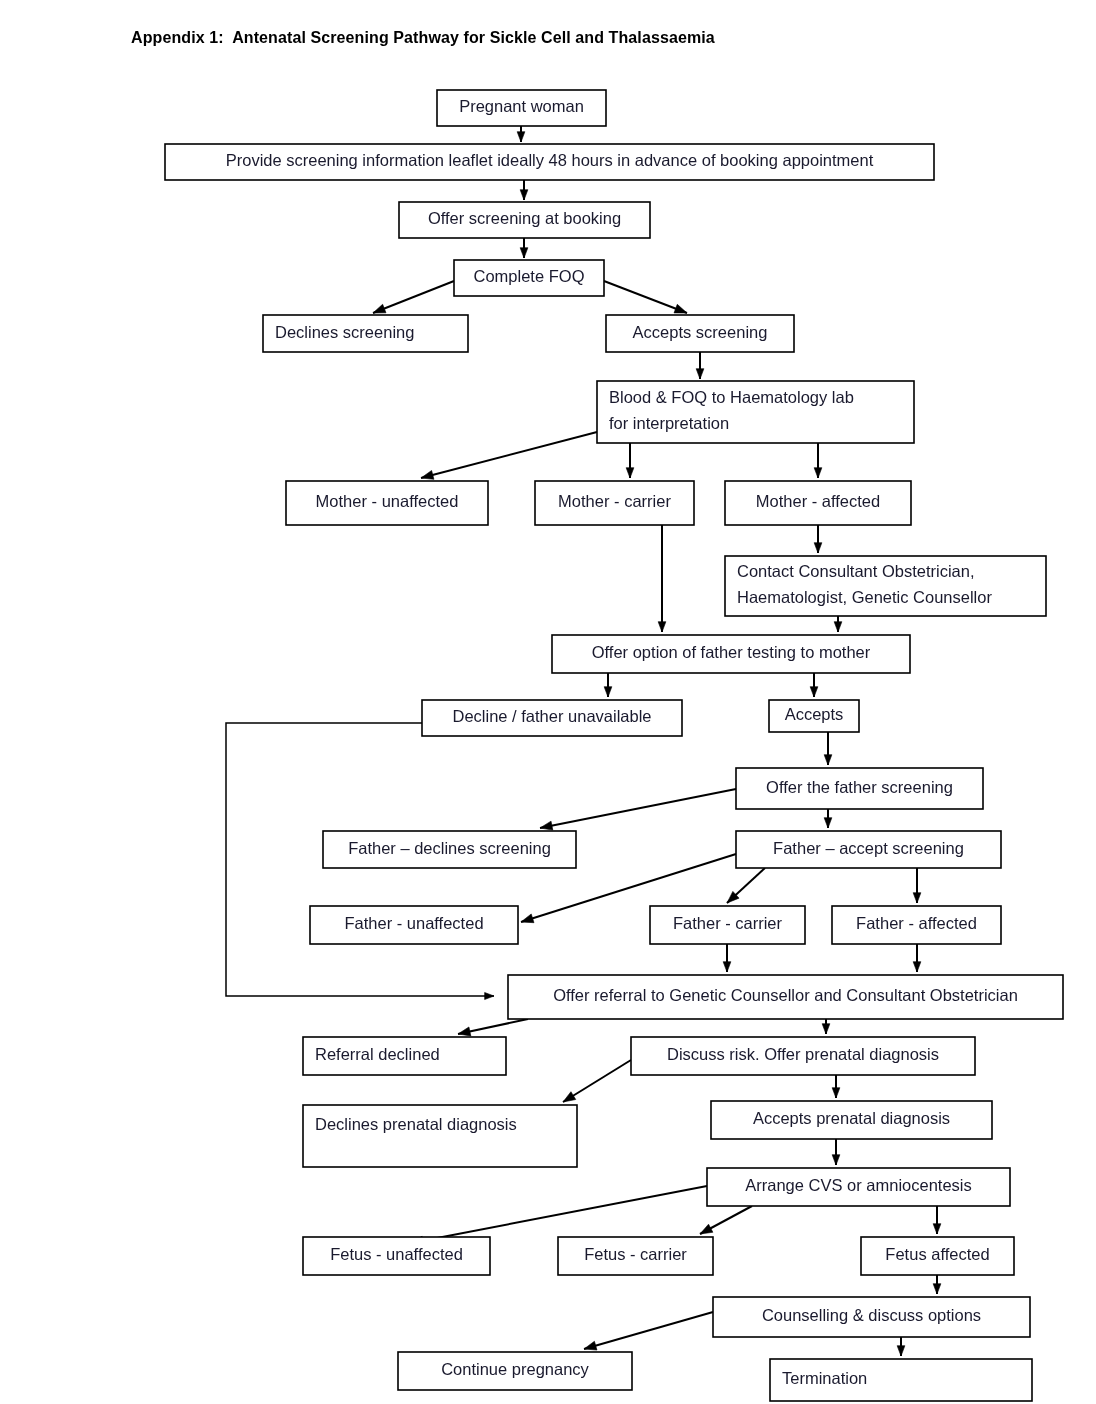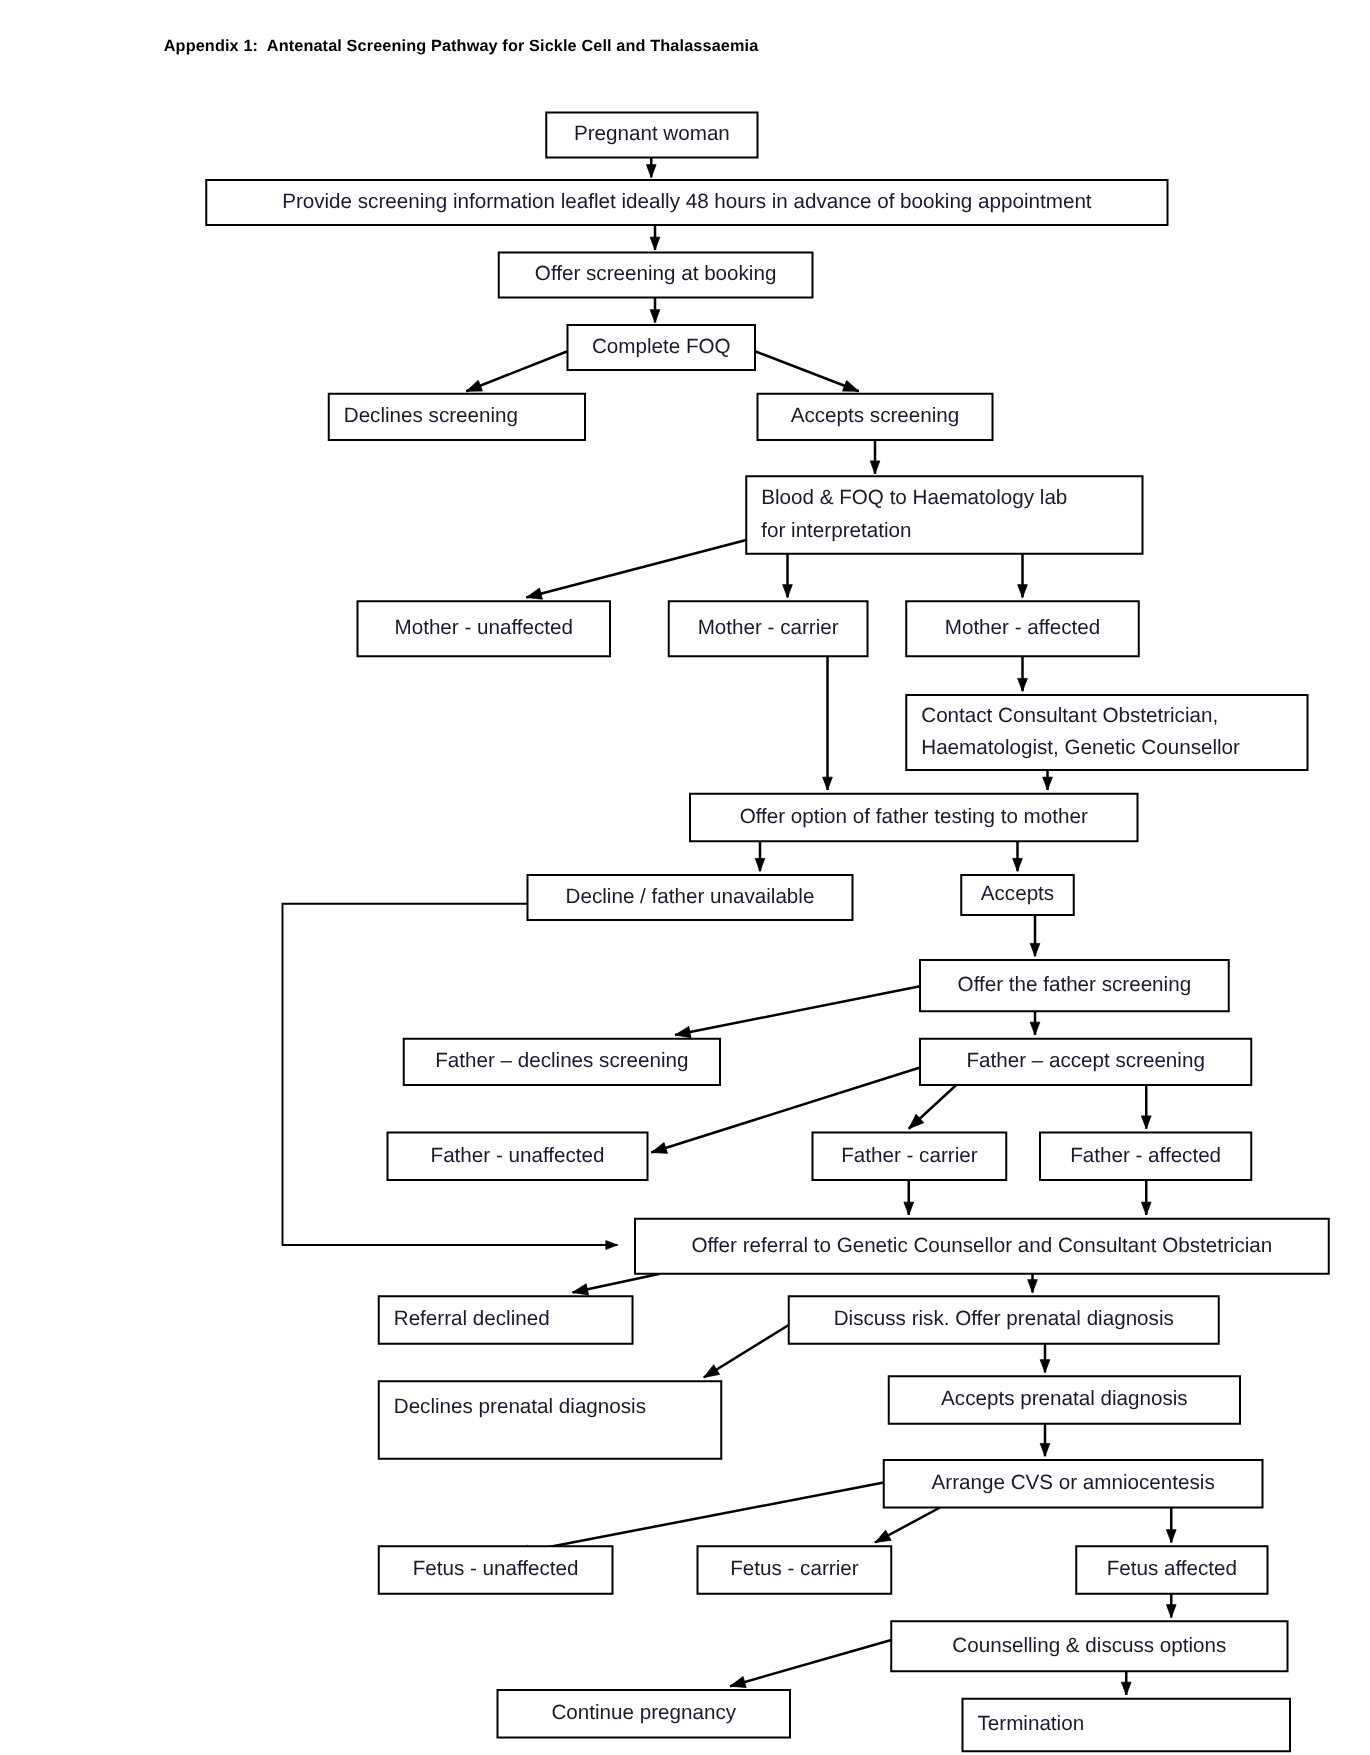--- a/index.html
+++ b/index.html
@@ -11,21 +11,21 @@
     width: 1096px;
     height: 1404px;
     font-family: "Liberation Sans", sans-serif;
     position: relative;
     overflow: hidden;
   }
   #page-title {
     position: absolute;
     left: 131px;
     top: 29px;
-    font-size: 13px;
+    font-size: 16px;
     font-weight: bold;
     color: #000000;
     letter-spacing: 0.1px;
     white-space: pre;
   }
   #flow-canvas {
     position: absolute;
     left: 0;
     top: 0;
     width: 1096px;

